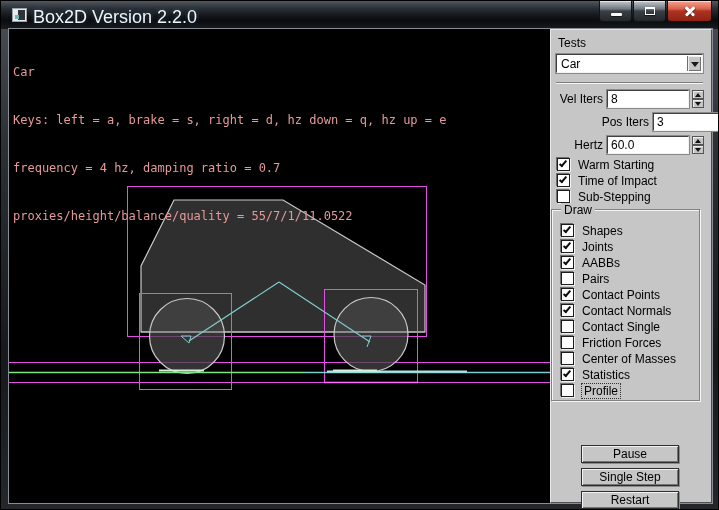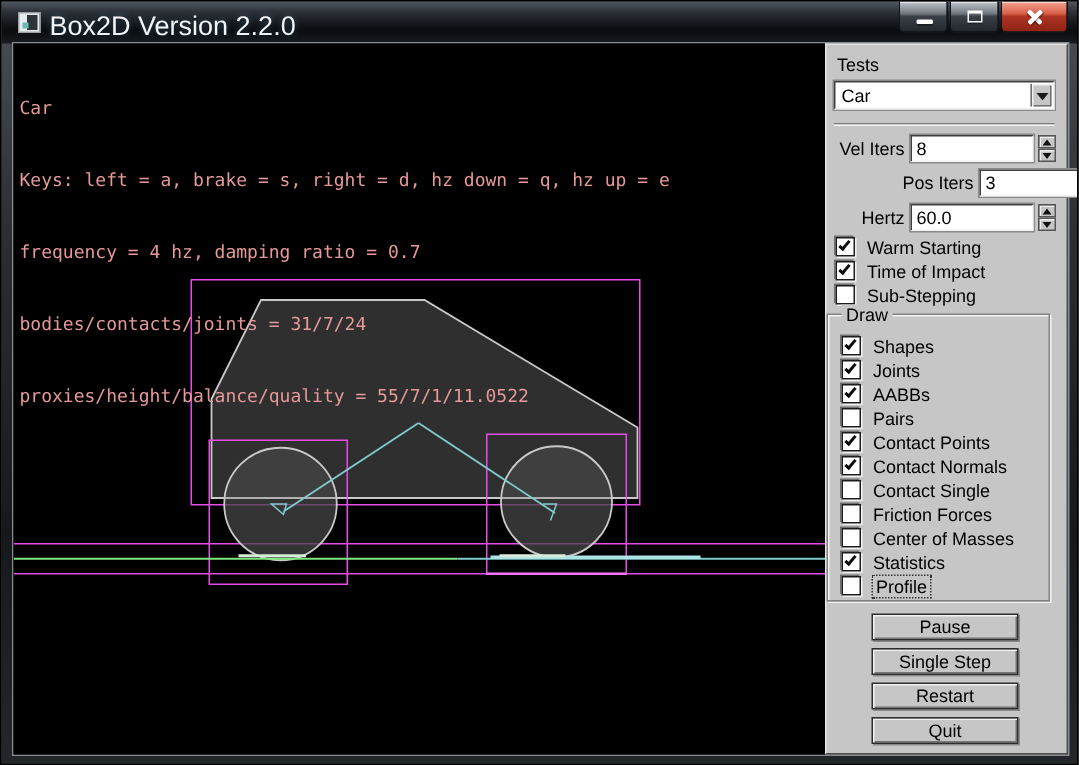--- a/index.html
+++ b/index.html
@@ -74,21 +74,21 @@
     border:1px solid #1c1c1c;box-shadow:1px 1px 0 #f2f2f2,-1px -1px 0 #6f6f6f;}
   .cbox .check{display:none;position:absolute;left:3px;top:0px;width:4px;height:8px;
     border-right:2px solid #0a0a0a;border-bottom:2px solid #0a0a0a;transform:rotate(40deg);}
   .cbox.on .check{display:block;}
   .cbox-label{position:absolute;left:21px;top:0px;}
   .cbox-label.focused{outline:1px dotted #333;padding:0 2px;}
   .group{position:absolute;border:1px solid #828282;box-shadow:inset 1px 1px 0 #f4f4f4, 1px 1px 0 #f4f4f4;}
   .group-legend{position:absolute;left:9px;top:-7px;background:var(--panel-bg,#c6c6c6);padding:0 3px;}
   .gbtn{position:absolute;left:30px;width:98px;height:18px;background:#c6c6c6;
     border:1px solid #2e2e2e;box-shadow:inset 1px 1px 0 #f2f2f2,inset -1px -1px 0 #747474,1px 1px 0 #8a8a8a;
-    text-align:center;line-height:17px;cursor:default;}
+    text-align:center;line-height:17px;cursor:default;margin-top:36px;}
 </style>
 </head>
 <body>
 
 <div class="window">
 
   <div class="titlebar">
     <div class="app-icon">
         <span class="inner"></span>
         <span class="dot"></span>
@@ -140,21 +140,20 @@
         <line x1="296" y1="343.5" x2="541" y2="343.5" style="stroke:var(--joint)" stroke-width="1.3"></line>
         <line x1="318" y1="342.5" x2="458" y2="342.5" style="stroke:var(--joint-bright)" stroke-width="2.2"></line>
 
         <line x1="150" y1="341.5" x2="195" y2="341.5" style="stroke:var(--contact-highlight)" stroke-width="2"></line>
         <line x1="324" y1="341.5" x2="368" y2="341.5" style="stroke:var(--contact-highlight)" stroke-width="2"></line>
       </svg>
       <div class="info">
         <div>Car</div>
         <div>Keys: left = a, brake = s, right = d, hz down = q, hz up = e</div>
         <div>frequency = 4 hz, damping ratio = 0.7</div>
-        <div>bodies/contacts/joints = 31/7/24</div>
         <div>proxies/height/balance/quality = 55/7/1/11.0522</div>
       </div>
     </div>
 
     <div class="panel">
 
       <div class="plabel" style="left:7px;top:6px;">Tests</div>
 
       <div class="listbox" style="left:5px;top:24px;width:147px;">
         <span class="lb-text">Car</span>

